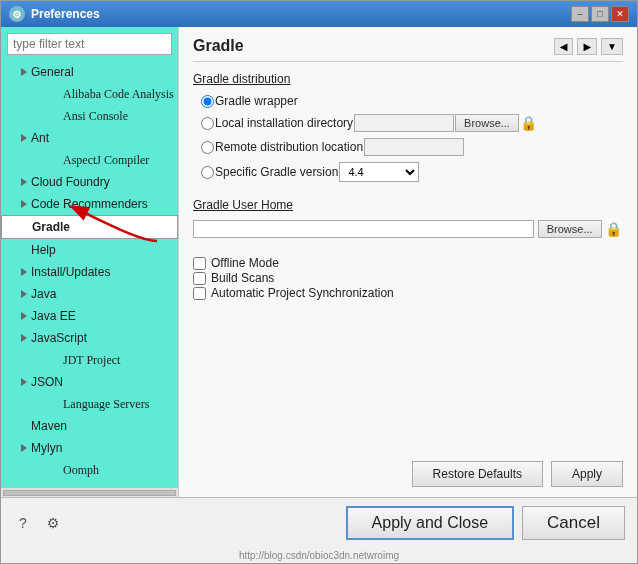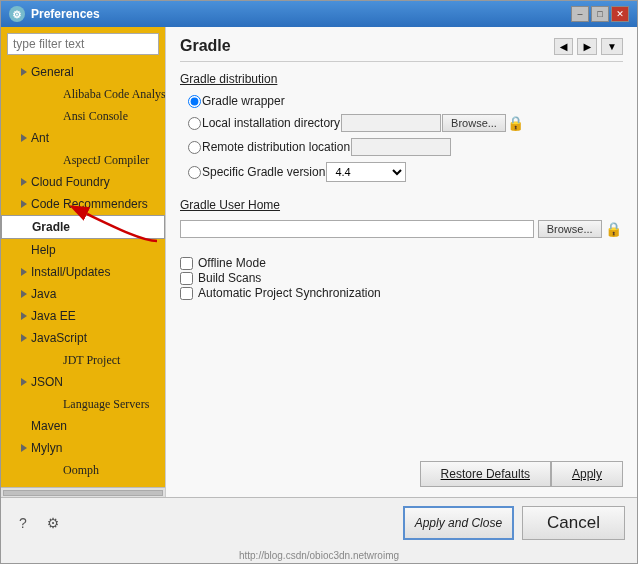--- a/index.html
+++ b/index.html
@@ -68,22 +68,22 @@
       font-size: 9px;
       color: #333;
     }
     .title-btn.close { background: #c0392b; color: white; }
     .content-area {
       display: flex;
       flex: 1;
       overflow: hidden;
     }
     .left-panel {
-      width: 165px;
-      background: #eab308;
+      width: 178px;
+      background: #5eead4;
       border-right: 1px solid #ccc;
       display: flex;
       flex-direction: column;
       overflow: hidden;
     }
     .filter-box {
       margin: 6px;
       padding: 3px 5px;
       border: 1px solid #aaa;
       background: white;
@@ -227,23 +227,23 @@
     .checkbox-row {
       display: flex;
       align-items: center;
       gap: 5px;
     }
     .checkbox-row input[type="checkbox"] { cursor: pointer; }
     .checkbox-row label { color: #222; cursor: pointer; }
     .panel-buttons {
       display: flex;
       justify-content: flex-end;
+      gap: 8px;
       margin-top: auto;
       padding-top: 10px;
-      text-decoration: underline;
     }
     .action-btn {
       background: linear-gradient(to bottom, #f8f8f8, #e0e0e0);
       border: 1px solid #aaa;
       padding: 5px 20px;
       cursor: pointer;
       font-size: 12px;
       color: #222;
     }
     .footer {
@@ -266,25 +266,24 @@
       font-size: 14px;
       color: #555;
     }
     .footer-right {
       display: flex;
       gap: 8px;
     }
     .apply-close-btn {
       background: linear-gradient(to bottom, #f8f8f8, #e0e0e0);
       border: 2px solid #5a8fd0;
-      padding: 6px 10px;
-      cursor: pointer;
-      font-size: 12px;
+      padding: 6px 24px;
+      cursor: pointer;
+      font-size: 16px;
       color: #222;
-      font-style: italic;
     }
     .cancel-btn {
       background: linear-gradient(to bottom, #f8f8f8, #e0e0e0);
       border: 1px solid #aaa;
       padding: 6px 24px;
       cursor: pointer;
       font-size: 17px;
       color: #222;
     }
     .watermark {

